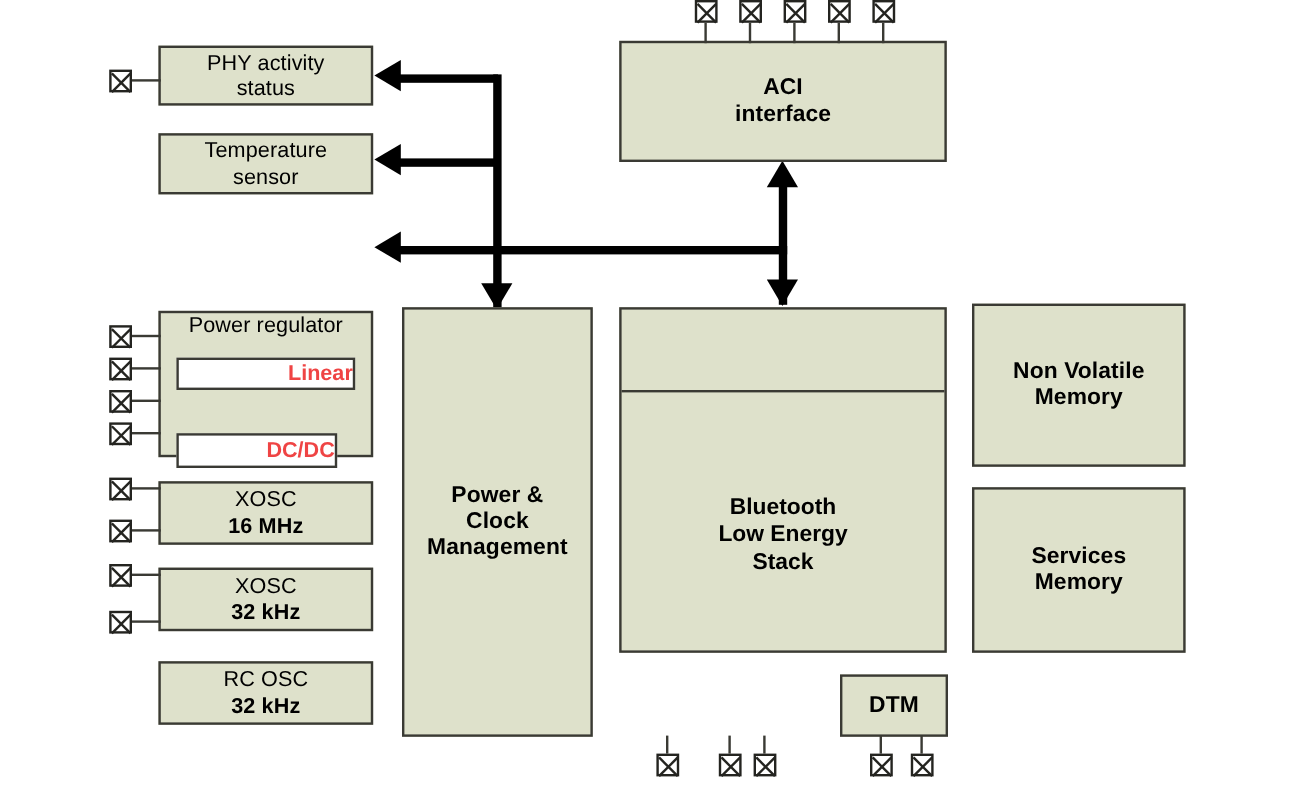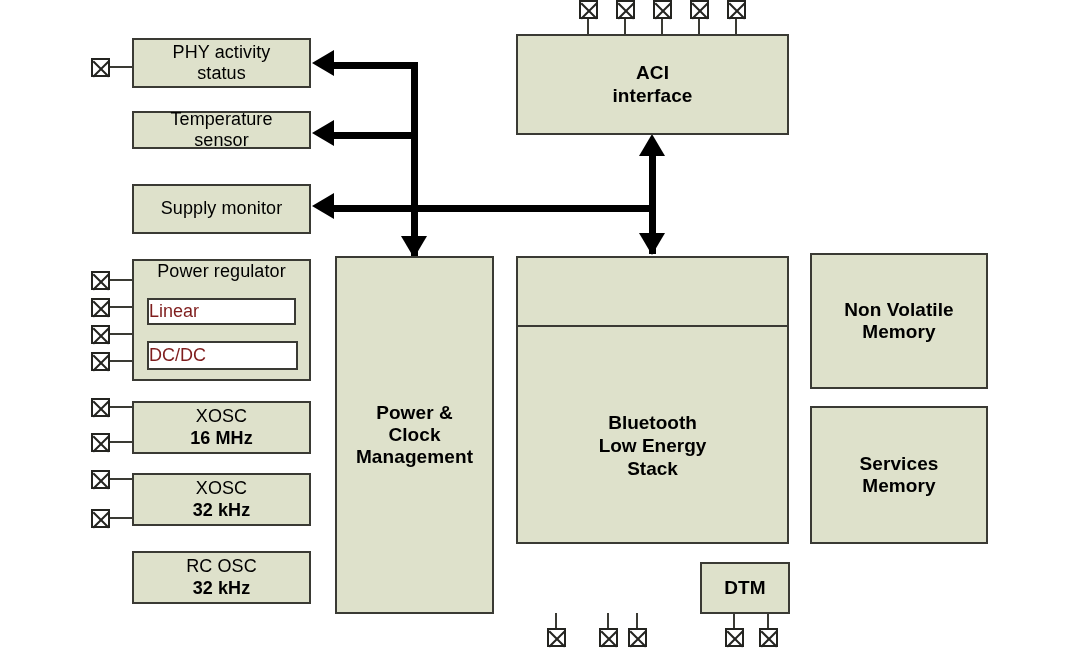--- a/index.html
+++ b/index.html
@@ -38,25 +38,25 @@
   .f19 { font-size: 19px; }
 
   
   .subblk {
     position: absolute;
     box-sizing: border-box;
     background: #ffffff;
     border: 2px solid #3a3a34;
     display: flex;
     align-items: center;
-    justify-content: flex-start;
+    justify-content: flex-end;
     text-align: center;
-    color: #7f1d1d;
+    color: #ef4444;
     font-size: 18px;
-    font-weight: 400;
+    font-weight: 700;
   }
 
   
   .pin {
     position: absolute;
     width: 19px;
     height: 19px;
     box-sizing: border-box;
     border: 2px solid #242420;
     background: #ffffff;
@@ -137,36 +137,33 @@
 
   <div class="busv" style="left:649px; top:150px; height:104px;"></div>
   <div class="arrow arrow-up" style="left:639px; top:134px;"></div>
   <div class="arrow arrow-down" style="left:639px; top:233px;"></div>
 
   <div class="blk f18 reg" style="left:132px; top:38px; width:179px; height:50px;">
     <span class="ln">PHY activity</span>
     <span class="ln">status</span>
   </div>
 
-  <div class="blk f18 reg" style="left:132px; top:111px; width:179px; height:38px;">
+  <div class="blk f18 reg" style="left:132px; top:111px; width:179px; height:51px;">
     <span class="ln">Temperature</span>
     <span class="ln">sensor</span>
   </div>
 
-  <div class="blk f18 reg" style="left:132px; top:184px; width:179px; height:50px;">
-    <span class="ln">Supply monitor</span>
-  </div>
 
   <div class="blk" style="left:132px; top:259px; width:179px; height:122px; justify-content:flex-start;">
     <span class="ln f18 reg" style="margin-top:0;">Power regulator</span>
   </div>
   <div class="subblk" style="left:147px; top:298px; width:149px; height:27px;">
     <span>Linear</span>
   </div>
-  <div class="subblk" style="left:147px; top:341px; width:151px; height:29px;">
+  <div class="subblk" style="left:147px; top:361px; width:134px; height:29px;">
     <span>DC/DC</span>
   </div>
 
   <div class="blk" style="left:132px; top:401px; width:179px; height:53px;">
     <span class="ln f18 reg">XOSC</span>
     <span class="ln f18 bold">16 MHz</span>
   </div>
 
   <div class="blk" style="left:132px; top:473px; width:179px; height:53px;">
     <span class="ln f18 reg">XOSC</span>

